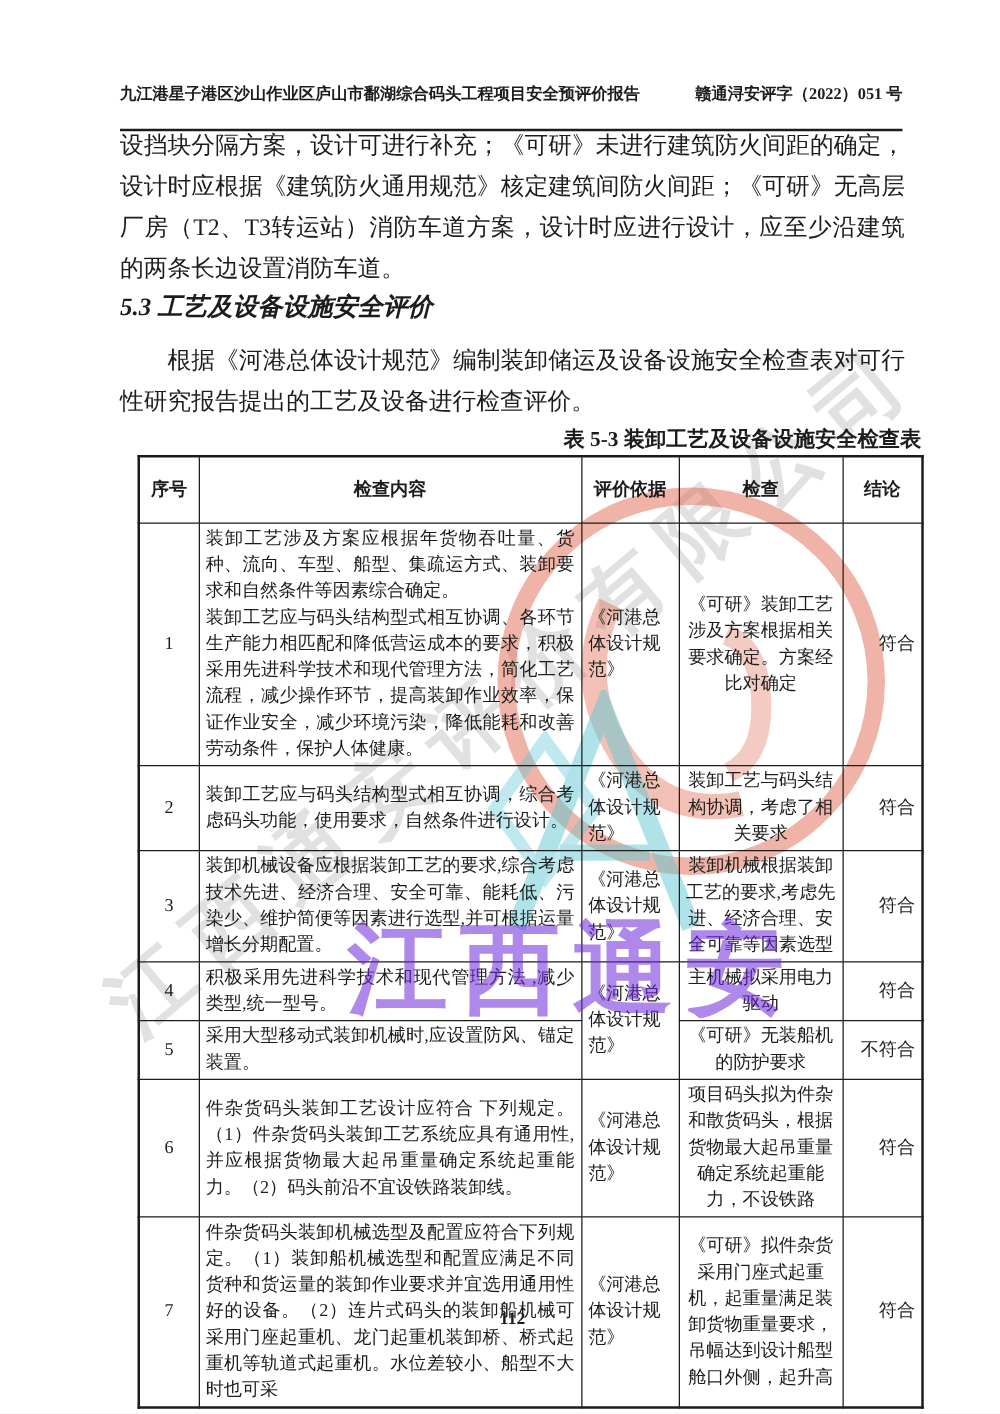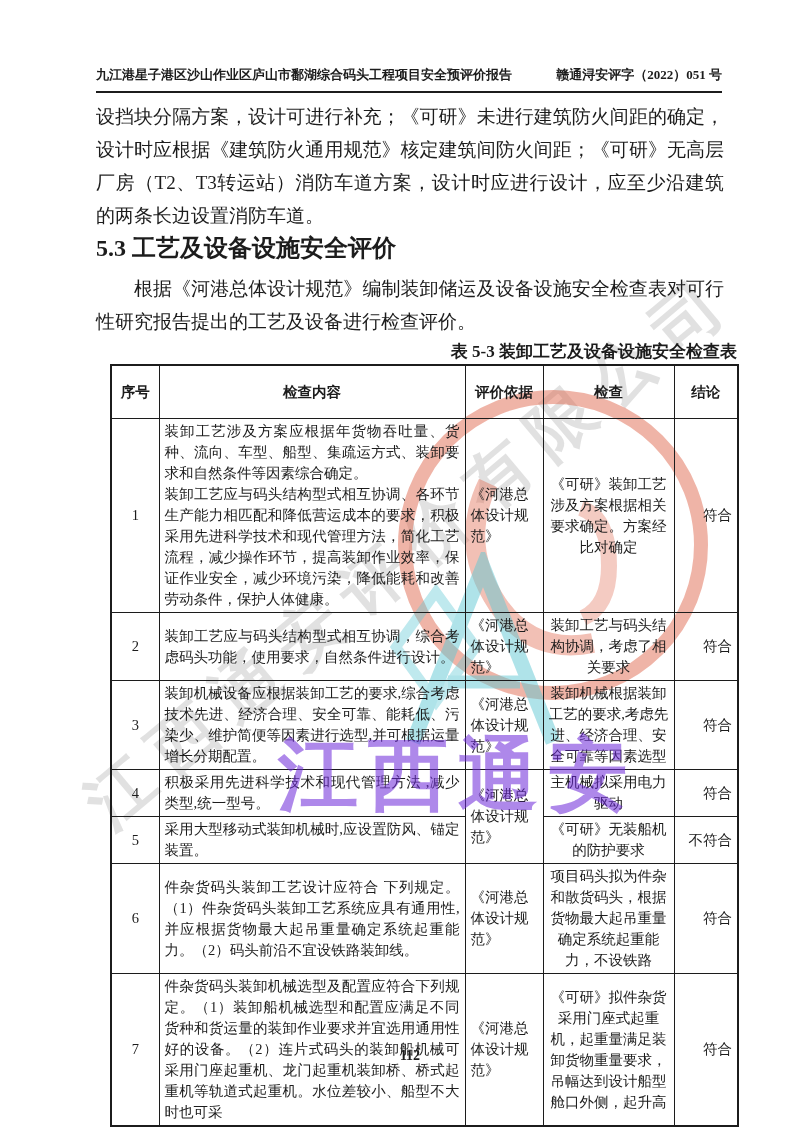--- a/index.html
+++ b/index.html
@@ -36,32 +36,32 @@
     font-size:80px;font-weight:bold;letter-spacing:10px;
     color:#6d28d9;opacity:.55;
     z-index:2;white-space:nowrap;
     font-family:"Liberation Sans","DejaVu Sans",sans-serif;
   }
   
   .content{position:relative;z-index:1;}
   .doc-header{
     position:absolute;left:96px;top:66px;width:626px;
     display:flex;justify-content:space-between;align-items:flex-end;
-    border-bottom:2px solid #1c1c1c;padding-bottom:7px;
+    border-bottom:2px solid #1c1c1c;padding-bottom:19px;
     font-size:13px;font-weight:bold;
   }
   .para{
     position:absolute;left:96px;width:628px;
     font-size:19px;line-height:33px;text-align:justify;
   }
   .p1{top:100px;}
   .p2{top:272px;text-indent:2em;}
   .section-title{
     position:absolute;left:96px;top:232px;
-    font-size:24px;font-weight:bold;
+    font-size:20px;font-weight:bold;font-style:italic;
   }
   .tbl-caption{
     position:absolute;left:110px;top:340px;width:627px;
     text-align:right;font-size:17px;font-weight:bold;
   }
   table.safety{
     position:absolute;left:110px;top:364px;
     width:627px;border-collapse:collapse;table-layout:fixed;
     font-size:14.5px;line-height:21px;
     border:2px solid #1c1c1c;

